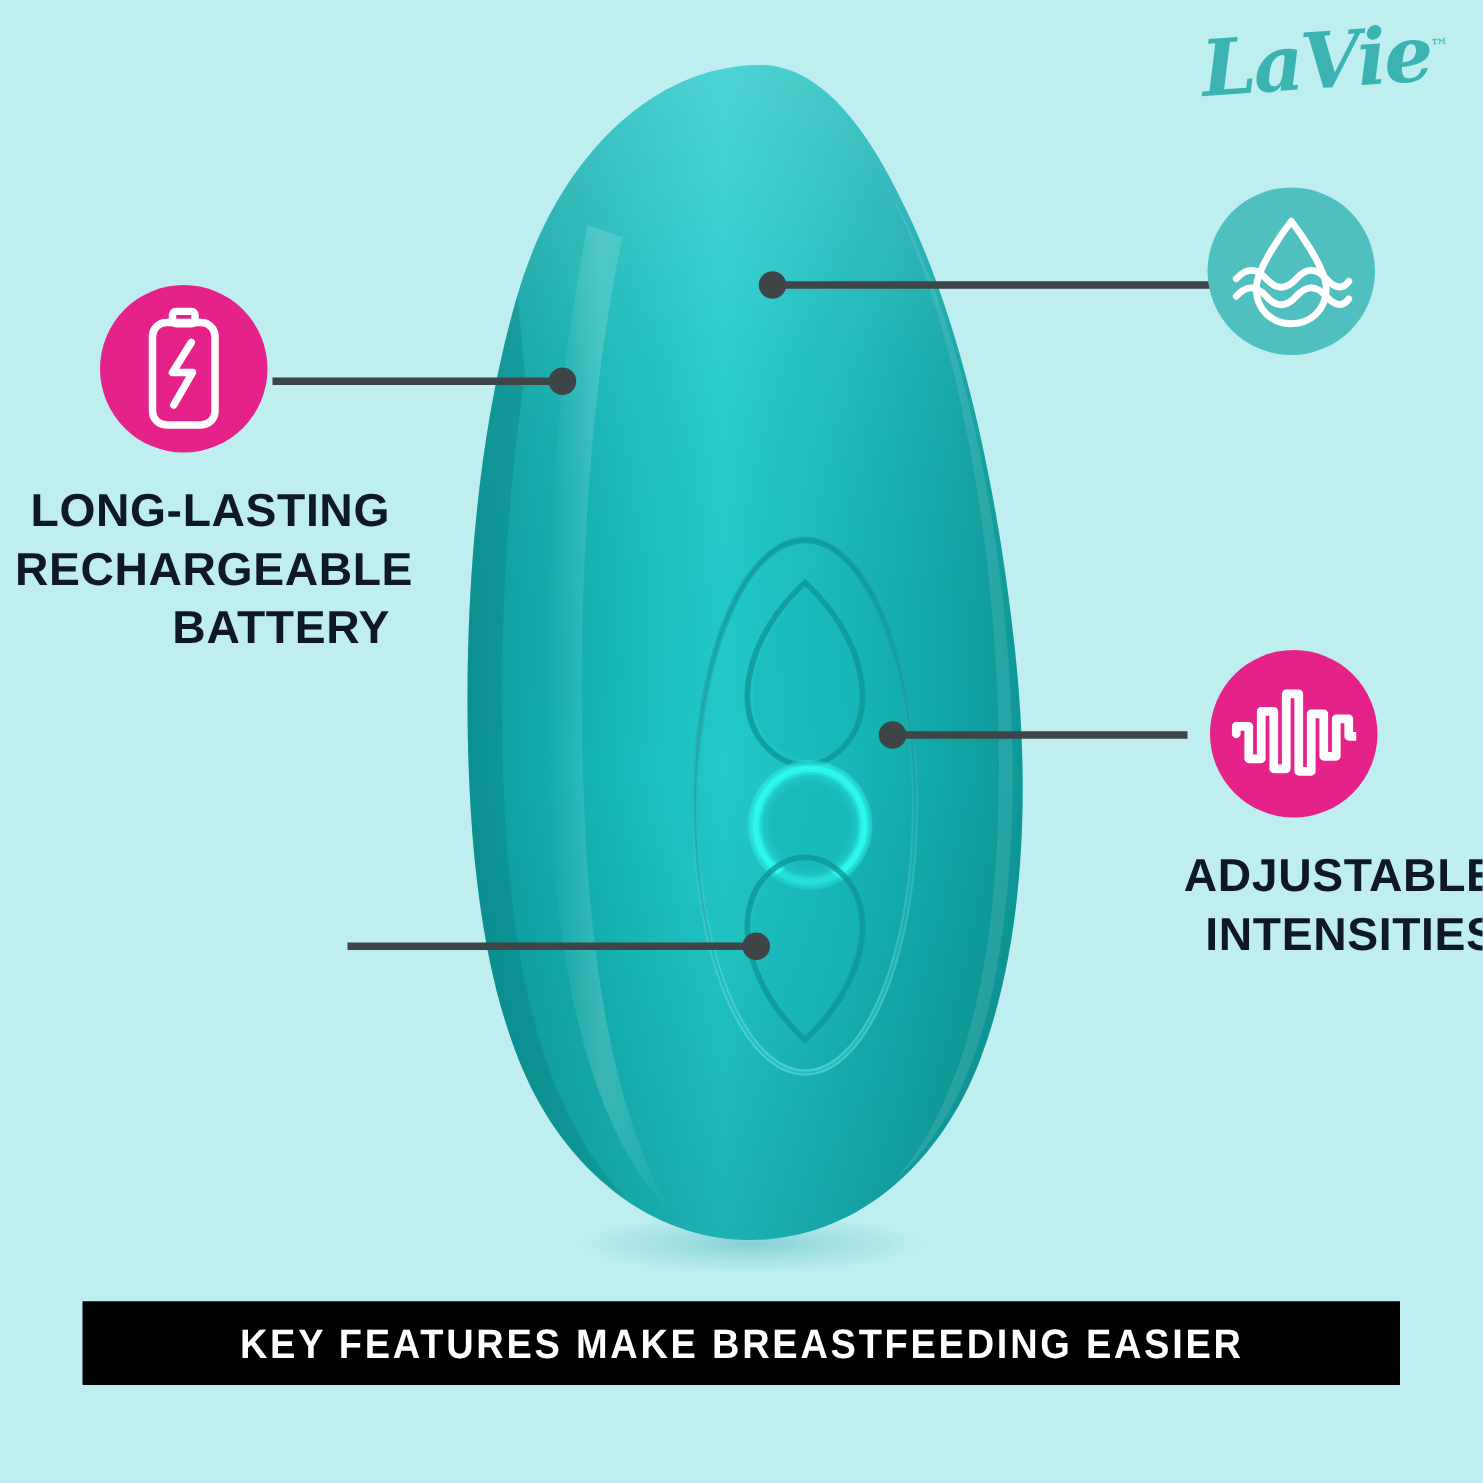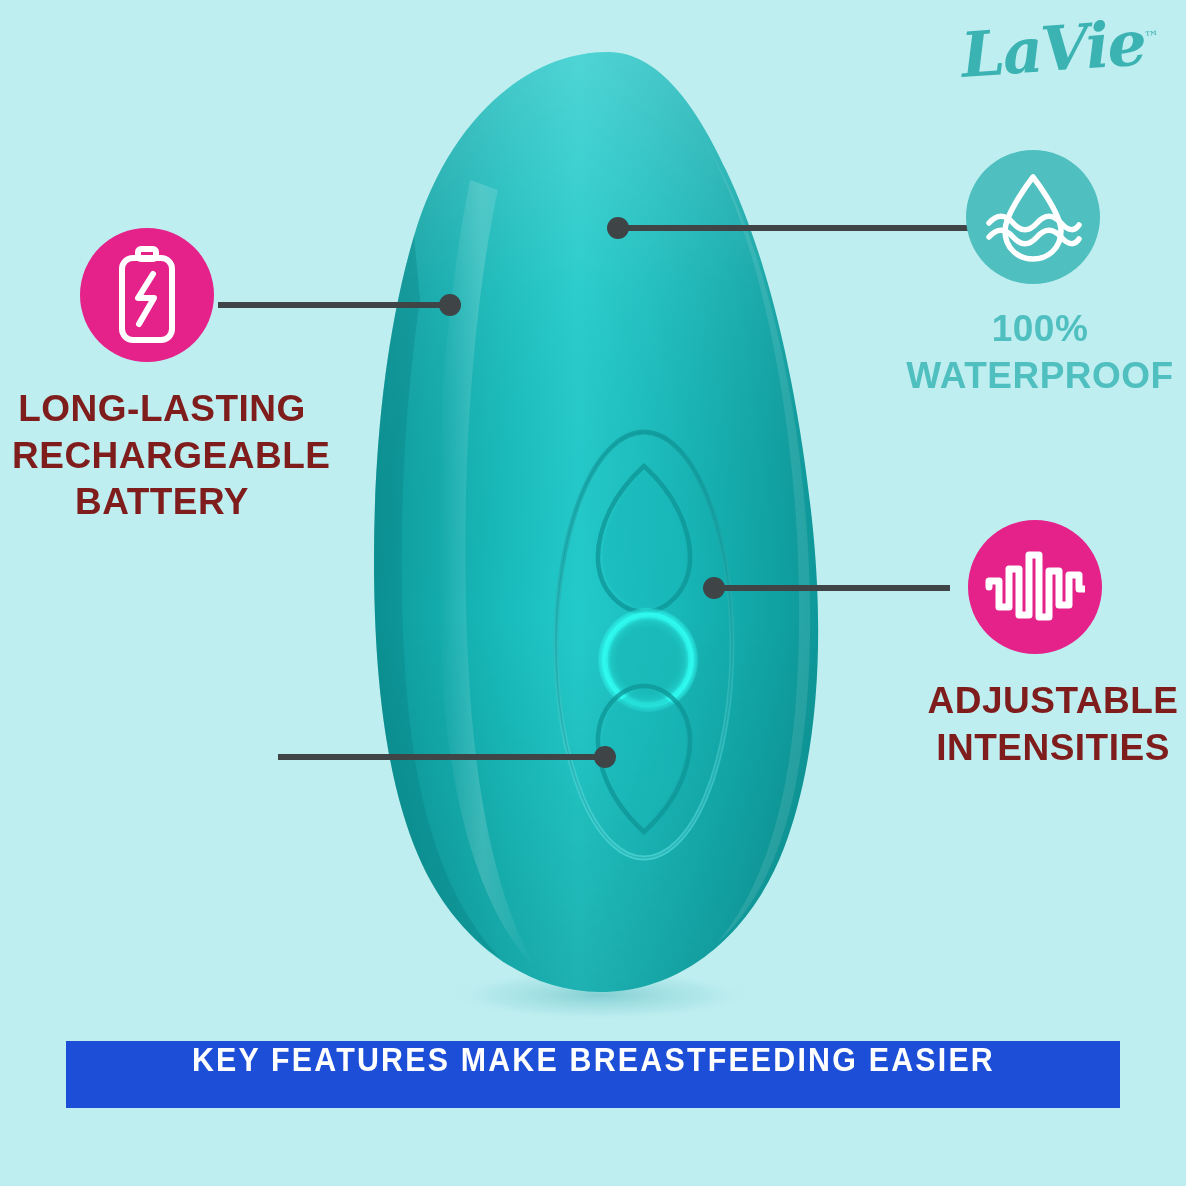--- a/index.html
+++ b/index.html
@@ -44,21 +44,21 @@
   .flabel{
     margin-top:16px;
     text-align:center;
     font-weight:700;
     font-size:37px;
     line-height:1.26;
     letter-spacing:0.5px;
     text-transform:uppercase;
     white-space:pre-line;
   }
-  .flabel.pink{color:#7f1d1d;}
+  .flabel.pink{color:#0f172a;text-align:right;}
   .flabel.teal{color:#4fbfbf;}
 
   
   #f-battery{left:12px;top:228px;width:300px;}
   #f-battery .badge{margin-left:68px;}
   #f-battery .flabel{margin-top:24px;}
 
   #f-waterproof{left:900px;top:150px;width:280px;}
   #f-waterproof .badge{margin-left:66px;}
   #f-waterproof .flabel{margin-top:22px;}
@@ -71,22 +71,22 @@
   #f-modes .badge{margin-left:26px;}
   #f-modes .flabel{margin-top:24px;}
 
   
   .leaders{position:absolute;left:0;top:0;width:1186px;height:1186px;}
 
   
   .banner{
     position:absolute;left:66px;top:1041px;
     width:1054px;height:67px;
-    background:#1d4ed8;
-    display:flex;align-items:flex-start;justify-content:center;
+    background:#000000;
+    display:flex;align-items:center;justify-content:center;
   }
   .banner span{
     color:#ffffff;
     font-weight:700;
     font-size:33px;
     letter-spacing:2.4px;
     text-transform:uppercase;
     transform:scaleX(0.92);
     white-space:nowrap;
   }
@@ -238,22 +238,20 @@
     <div class="badge teal">
       <svg width="100" height="96" viewBox="0 0 100 96">
         <path d="M50 8 C 50 8, 22 44, 22 62 C 22 79, 35 90, 50 90
                  C 65 90, 78 79, 78 62 C 78 44, 50 8, 50 8 Z" fill="none" stroke="#fff" stroke-width="5.5" stroke-linejoin="round"></path>
         <path d="M6 54 C 14 45, 22 45, 30 54 C 38 63, 46 63, 54 54
                  C 62 45, 70 45, 78 54 C 86 63, 92 62, 96 56" fill="none" stroke="#fff" stroke-width="5.5" stroke-linecap="round" stroke-linejoin="round"></path>
         <path d="M6 68 C 14 59, 22 59, 30 68 C 38 77, 46 77, 54 68
                  C 62 59, 70 59, 78 68 C 86 77, 92 76, 96 70" fill="none" stroke="#fff" stroke-width="5.5" stroke-linecap="round" stroke-linejoin="round"></path>
       </svg>
     </div>
-    <div class="flabel teal">100%
-WATERPROOF</div>
   </div>
 
   <div class="feature" id="f-intensity">
     <div class="badge pink">
       <svg width="100" height="92" viewBox="0 0 100 92">
         <path d="M4 46 L4 40 L14 40 L14 66 L24 66 L24 28 L34 28
                  L34 74 L44 74 L44 14 L54 14 L54 76 L64 76 L64 30
                  L74 30 L74 64 L84 64 L84 34 L94 34 L94 48 L100 48" fill="none" stroke="#fff" stroke-width="7" stroke-linecap="round" stroke-linejoin="round"></path>
       </svg>
     </div>

